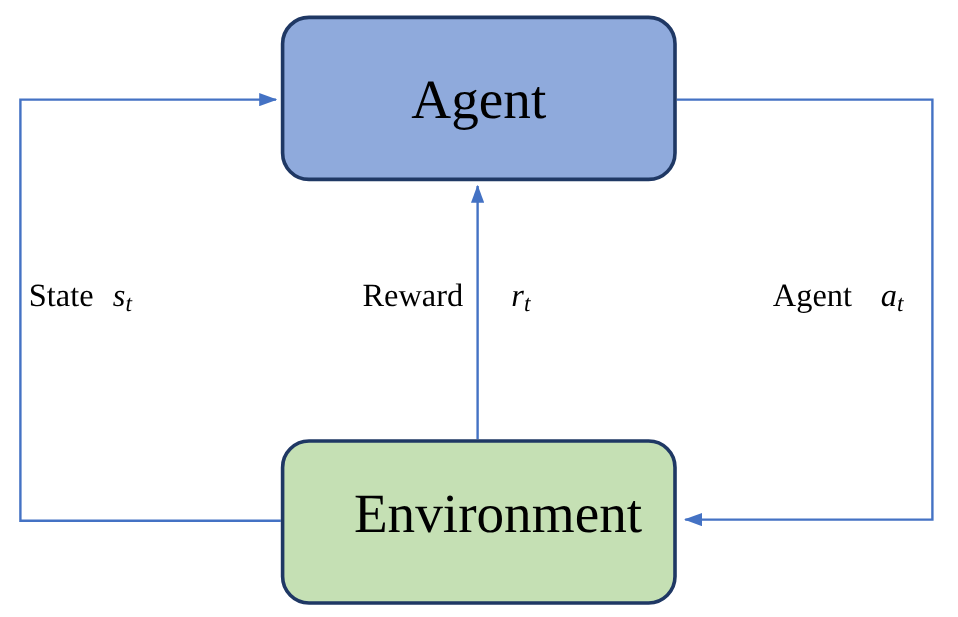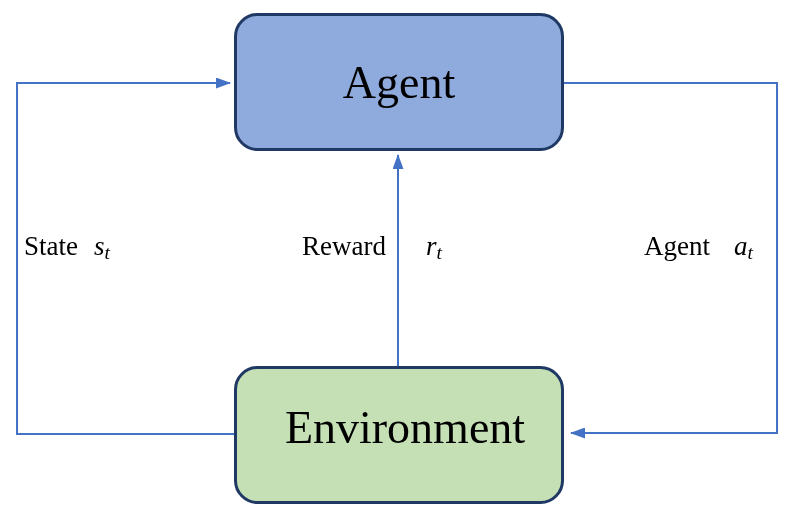--- a/index.html
+++ b/index.html
@@ -24,21 +24,21 @@
   .node-label {
     position: absolute;
     display: flex;
     align-items: center;
     justify-content: center;
     font-size: 46px;
     color: #000000;
     pointer-events: none;
   }
   .node-label.agent { left: 234px; top: 13px; width: 330px; height: 138px; }
-  .node-label.environment { left: 240px; top: 366px; width: 330px; height: 122px; }
+  .node-label.environment { left: 250px; top: 366px; width: 330px; height: 122px; }
   .edge-label {
     position: absolute;
     font-size: 27px;
     line-height: 34px;
     color: #000000;
     white-space: nowrap;
     pointer-events: none;
     text-align: center;
   }
   .edge-label.state  { left: 24px;  top: 229px; }

